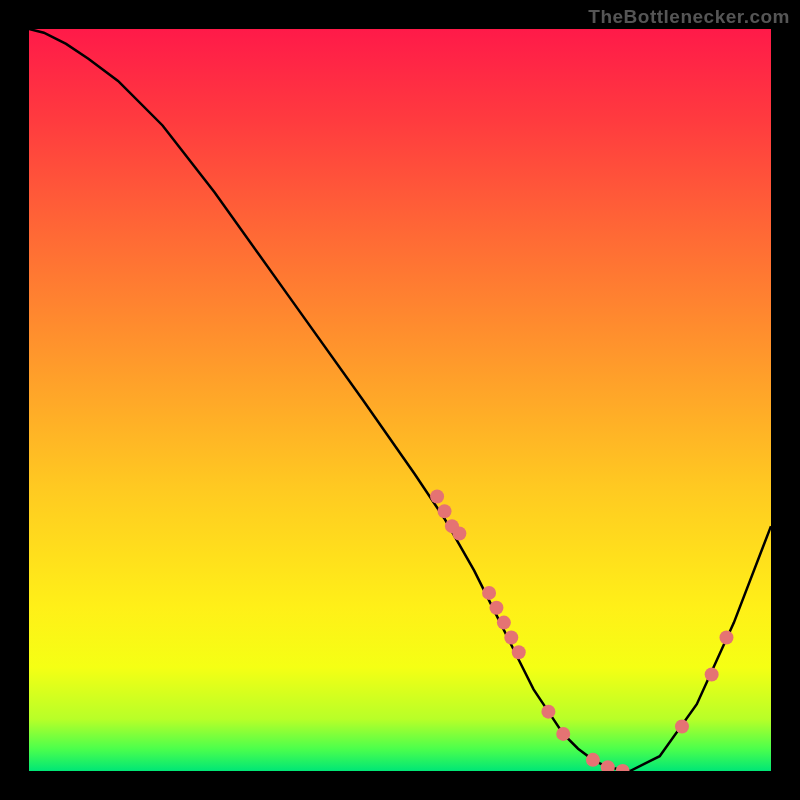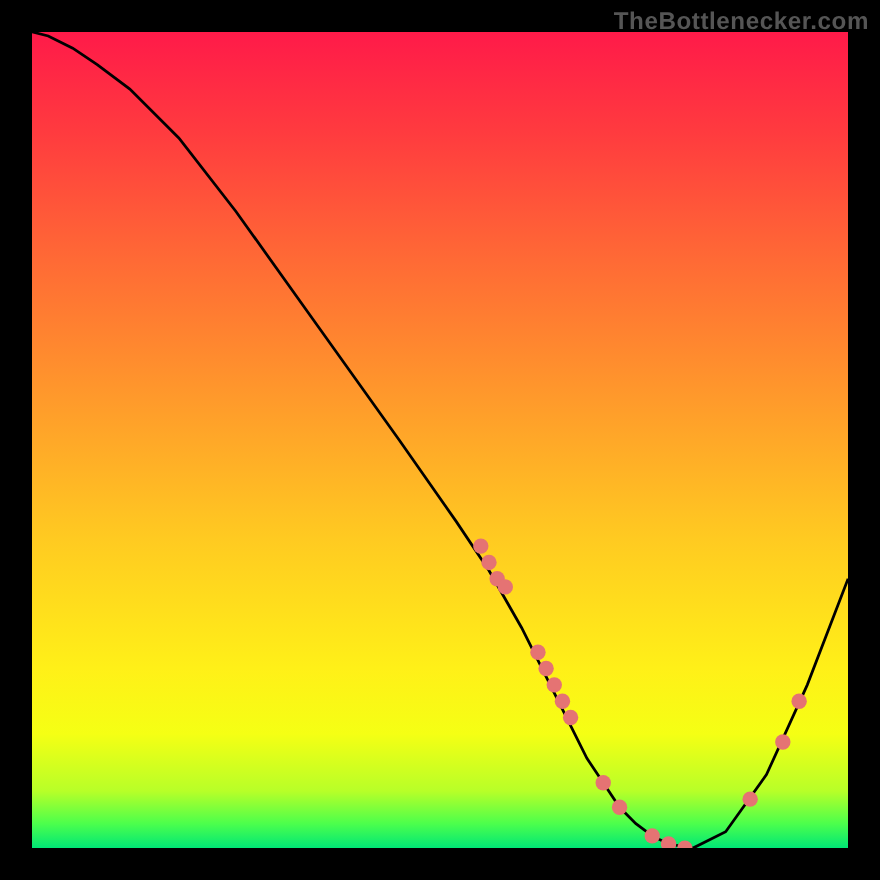--- a/index.html
+++ b/index.html
@@ -15,21 +15,21 @@
     width: 800px;
     height: 800px;
     position: relative;
     background: #000;
   }
   .watermark {
     position: absolute;
     top: 6px;
     right: 10px;
     color: #555;
-    font-size: 22px;
+    font-size: 19px;
     font-weight: bold;
     letter-spacing: 0.5px;
     z-index: 10;
   }
   .plot-area {
     position: absolute;
     left: 29px;
     top: 29px;
     width: 742px;
     height: 742px;

